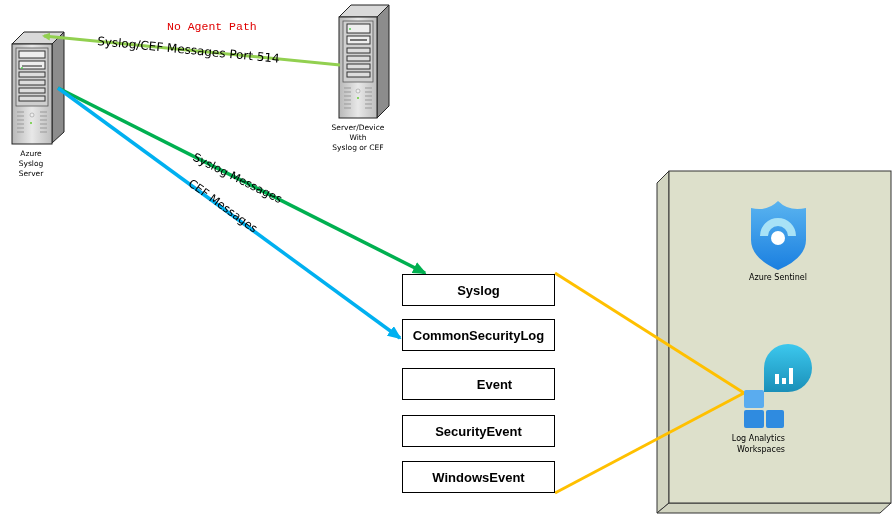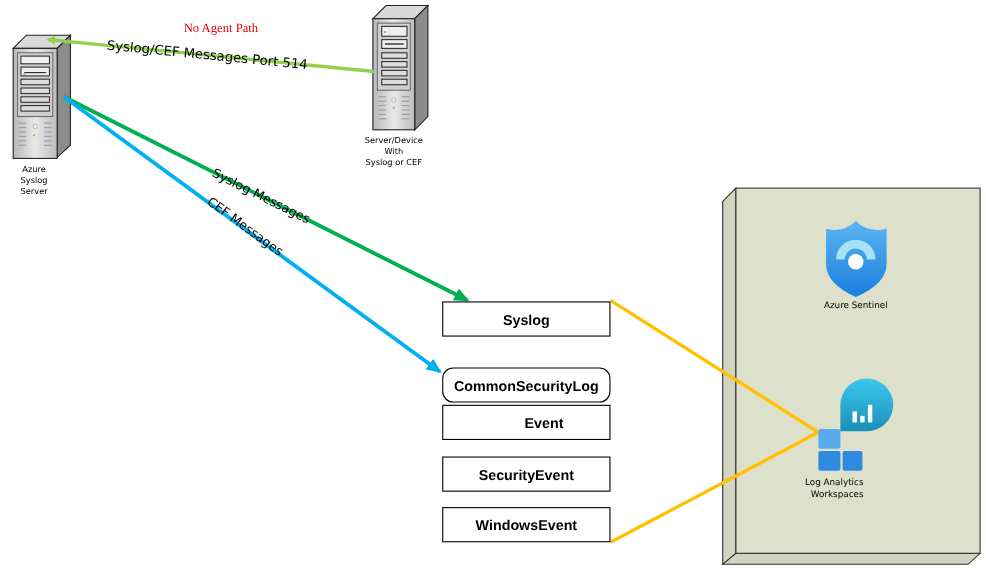--- a/index.html
+++ b/index.html
@@ -1,20 +1,20 @@
 <!DOCTYPE html>
 <html><head>
   <meta charset="utf-8">
   <style>
     html, body { margin:0; padding:0; background:#ffffff; }
     body { width:896px; height:519px; position:relative; overflow:hidden; font-family:"DejaVu Sans", sans-serif; }
     #diagram { position:absolute; left:0; top:0; }
     .lbl { position:absolute; text-align:center; color:#000; font-size:7.5px; line-height:10px; }
     .tbox { position:absolute; left:402px; width:153px; height:32px; border:1px solid #000; background:#fff; box-sizing:border-box; display:flex; align-items:center; justify-content:center; font-family:"Liberation Sans", sans-serif; font-weight:bold; font-size:13px; color:#000; }
-    .red { position:absolute; left:167px; top:20px; color:#e00000; font-family:Liberation Serif, serif; font-size:11.5px; }
+    .red { position:absolute; left:167px; top:20px; color:#e00000; font-family:Liberation Mono, monospace; font-size:11.5px; }
     .rot { position:absolute; transform-origin:0 0; white-space:nowrap; font-family:"DejaVu Sans", sans-serif; font-size:12px; color:#000; }
   </style>
 </head>
 <body>
 
 <svg id="diagram" width="896" height="519" viewBox="0 0 896 519">
   <defs>
     <marker id="arrGreenLight" markerWidth="8" markerHeight="8" refX="6" refY="4" orient="auto" markerUnits="userSpaceOnUse">
       <path d="M0,0 L8,4 L0,8 Z" fill="#92d050"></path>
     </marker>
@@ -149,16 +149,16 @@
 </div>
 
 <div class="lbl" style="left:728px; top:273px; width:100px; font-size:8px;">Azure Sentinel</div>
 
 <div class="lbl" style="left:685px; top:433px; width:100px; font-size:8px; line-height:11px;text-align:right;">
   <div>Log Analytics</div>
   <div>Workspaces</div>
 </div>
 
 <div class="tbox" style="top:274px;">Syslog</div>
-<div class="tbox" style="top:334px;border-radius:10px;">CommonSecurityLog</div>
+<div class="tbox" style="top:319px;">CommonSecurityLog</div>
 <div class="tbox" style="top:368px;padding-left:32px;">Event</div>
 <div class="tbox" style="top:415px;">SecurityEvent</div>
 <div class="tbox" style="top:461px;">WindowsEvent</div>
 
 </body></html>

